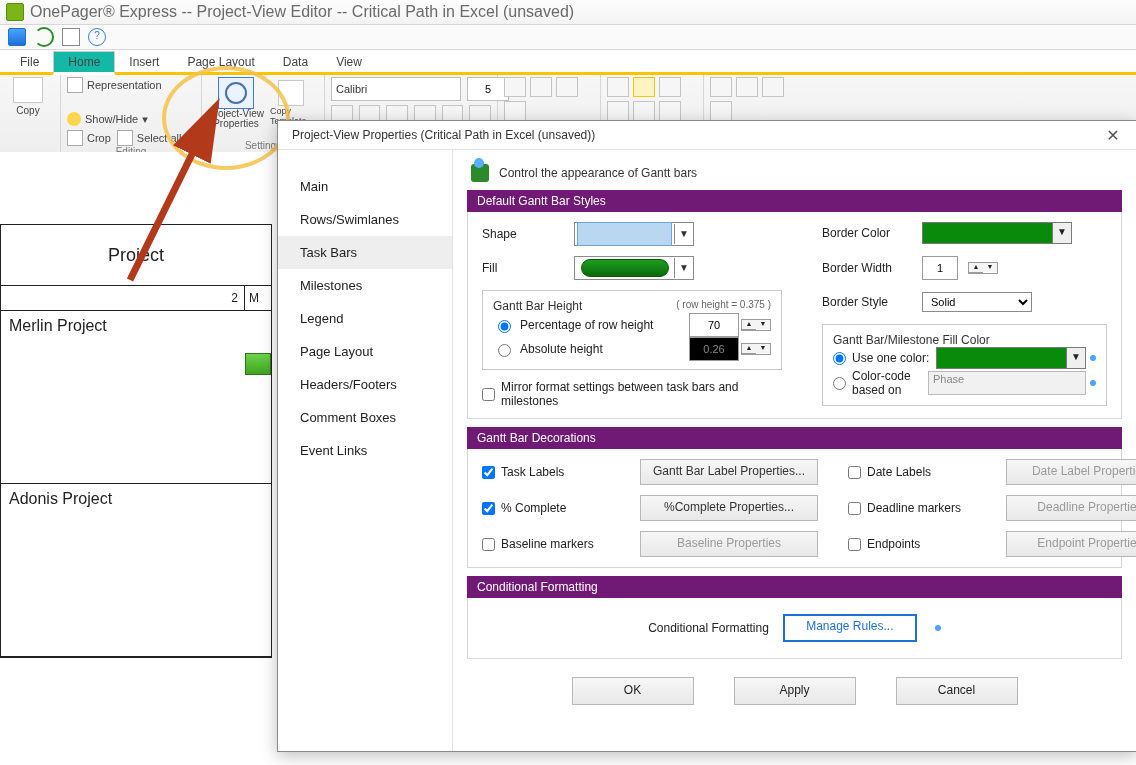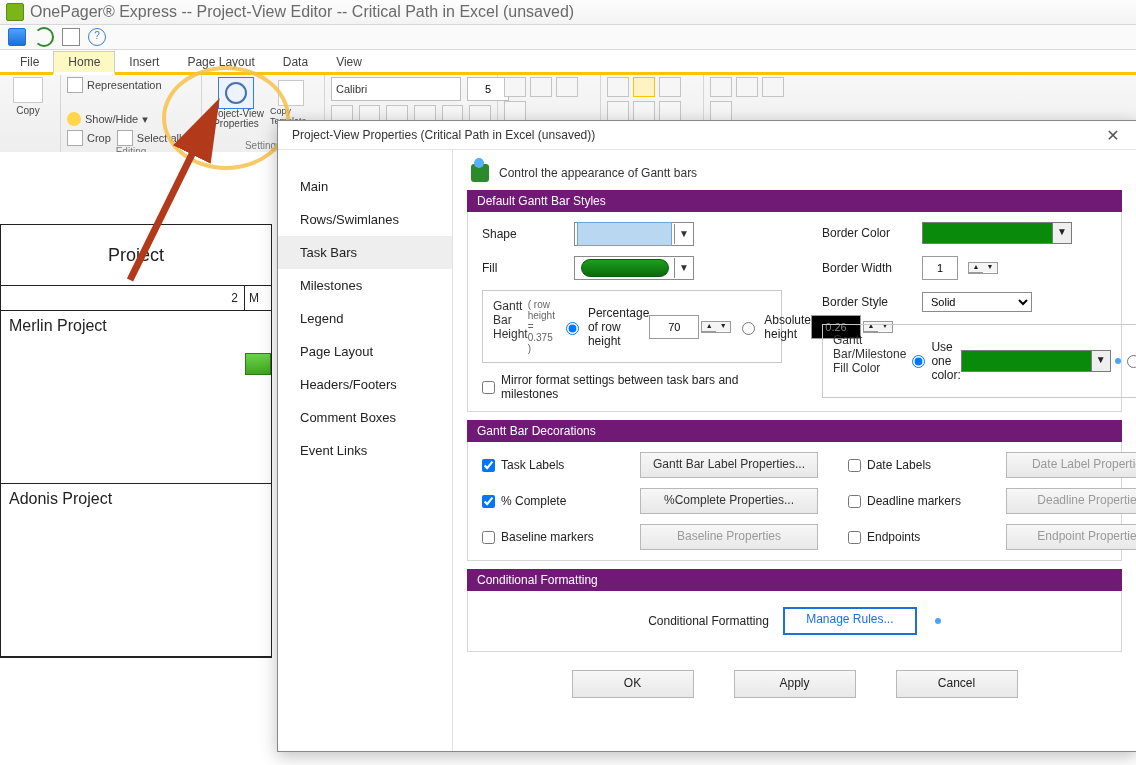--- a/index.html
+++ b/index.html
@@ -6,21 +6,21 @@
 .titlebar{height:24px;background:linear-gradient(#fdfdfd,#f3f3f3);border-bottom:1px solid #d8d8d8;display:flex;align-items:center;padding:0 6px;color:#6a6a6a;font-size:16px}
 .titlebar .app-icon{width:16px;height:16px;background:#7cb518;border:1px solid #5a8c0f;margin-right:6px;border-radius:2px}
 .qat{height:24px;display:flex;align-items:center;gap:8px;padding:0 8px;border-bottom:1px solid #d8d8d8;background:#fafafa}
 .qat .ic{width:16px;height:16px;display:inline-block}
 .save-ic{background:linear-gradient(#4aa3ff,#1e6fd6);border:1px solid #1e6fd6;border-radius:2px}
 .refresh-ic{border:2px solid #2c8a2c;border-radius:50%;width:12px;height:12px;border-left-color:transparent}
 .doc-ic{width:14px;height:14px;border:1px solid #888;background:#fff}
 .help-ic{width:14px;height:14px;border:1px solid #3b7dd8;border-radius:50%;color:#3b7dd8;font-size:10px;line-height:14px;text-align:center}
 .menubar{height:22px;display:flex;align-items:flex-end;border-bottom:3px solid #f7c600;background:#fff;padding-left:6px}
 .menubar .mi{padding:3px 14px;color:#444}
-.menubar .mi.active{border:1px solid #ccc;border-bottom:3px solid #fff;background:#fef9c3;position:relative;top:3px}
+.menubar .mi.active{border:1px solid #ccc;border-bottom:3px solid #fff;background:#14b8a6;position:relative;top:3px}
 .ribbon{height:78px;background:linear-gradient(#f7f7f7,#eeeeee);border-bottom:1px solid #c9c9c9;display:flex}
 .rgroup{border-right:1px solid #d6d6d6;padding:2px 6px 0 6px;display:flex;flex-direction:column;justify-content:space-between}
 .rgroup .glabel{font-size:10px;color:#777;text-align:center;padding-bottom:2px}
 .rgroup .grow{display:flex;align-items:center;gap:6px}
 .big-btn{display:flex;flex-direction:column;align-items:center;width:44px;font-size:10px;color:#444;gap:2px}
 .big-ic{width:28px;height:24px;background:#fff;border:1px solid #c9c9c9}
 .small-btn{display:flex;align-items:center;gap:4px;font-size:11px;color:#444}
 .sm-ic{width:14px;height:14px;border:1px solid #aaa;background:#fff}
 .pv-btn{display:flex;flex-direction:column;align-items:center;font-size:10px;color:#444;width:56px}
 .pv-ic{width:34px;height:30px;border:1px solid #3b7dd8;background:#eaf3ff;display:flex;align-items:center;justify-content:center}
@@ -57,21 +57,21 @@
 .two-col{display:flex;gap:40px}
 .col{display:flex;flex-direction:column;gap:10px}
 .field{display:flex;align-items:center;gap:18px;font-size:12px}
 .field label{width:74px}
 .combo{width:118px;height:22px;border:1px solid #8a8a8a;background:#fff;display:flex;align-items:center}
 .combo .sw{flex:1;height:100%}
 .combo .dd{width:18px;border-left:1px solid #8a8a8a;text-align:center;font-size:10px;line-height:20px;color:#333}
 .shape-sw{background:#b9d7f1;border:1px solid #6ea4d6;margin:2px}
 .fill-sw{display:flex;align-items:center;justify-content:center}
 .fill-pill{width:86px;height:16px;border-radius:10px;background:linear-gradient(#1e9e1e,#0a6a0a);border:1px solid #0a5a0a}
-.grp{border:1px solid #c8c8c8;padding:8px 10px;display:flex;flex-direction:row;gap:6px;font-size:12px}
+.grp{border:1px solid #c8c8c8;padding:8px 10px;display:flex;flex-direction:column;gap:0;font-size:12px}
 .grp .gtitle{color:#333}
 .radios label{display:flex;align-items:center;gap:6px}
 .numbox{width:44px;height:20px;border:1px solid #9a9a9a;text-align:center;font-size:11px;background:#fff}
 .numbox.dis{background:#000000;color:#888}
 .spin{display:inline-flex;border:1px solid #9a9a9a}
 .spin .b{width:14px;height:9px;border-bottom:1px solid #9a9a9a;font-size:7px;text-align:center;line-height:8px;background:#f4f4f4}
 .rt{display:flex;flex-direction:column;gap:12px}
 .f2{display:flex;align-items:center;gap:10px;font-size:12px}
 .f2 label{width:90px}
 .colorbox{width:148px;height:20px;border:1px solid #7a7a7a;display:flex}

